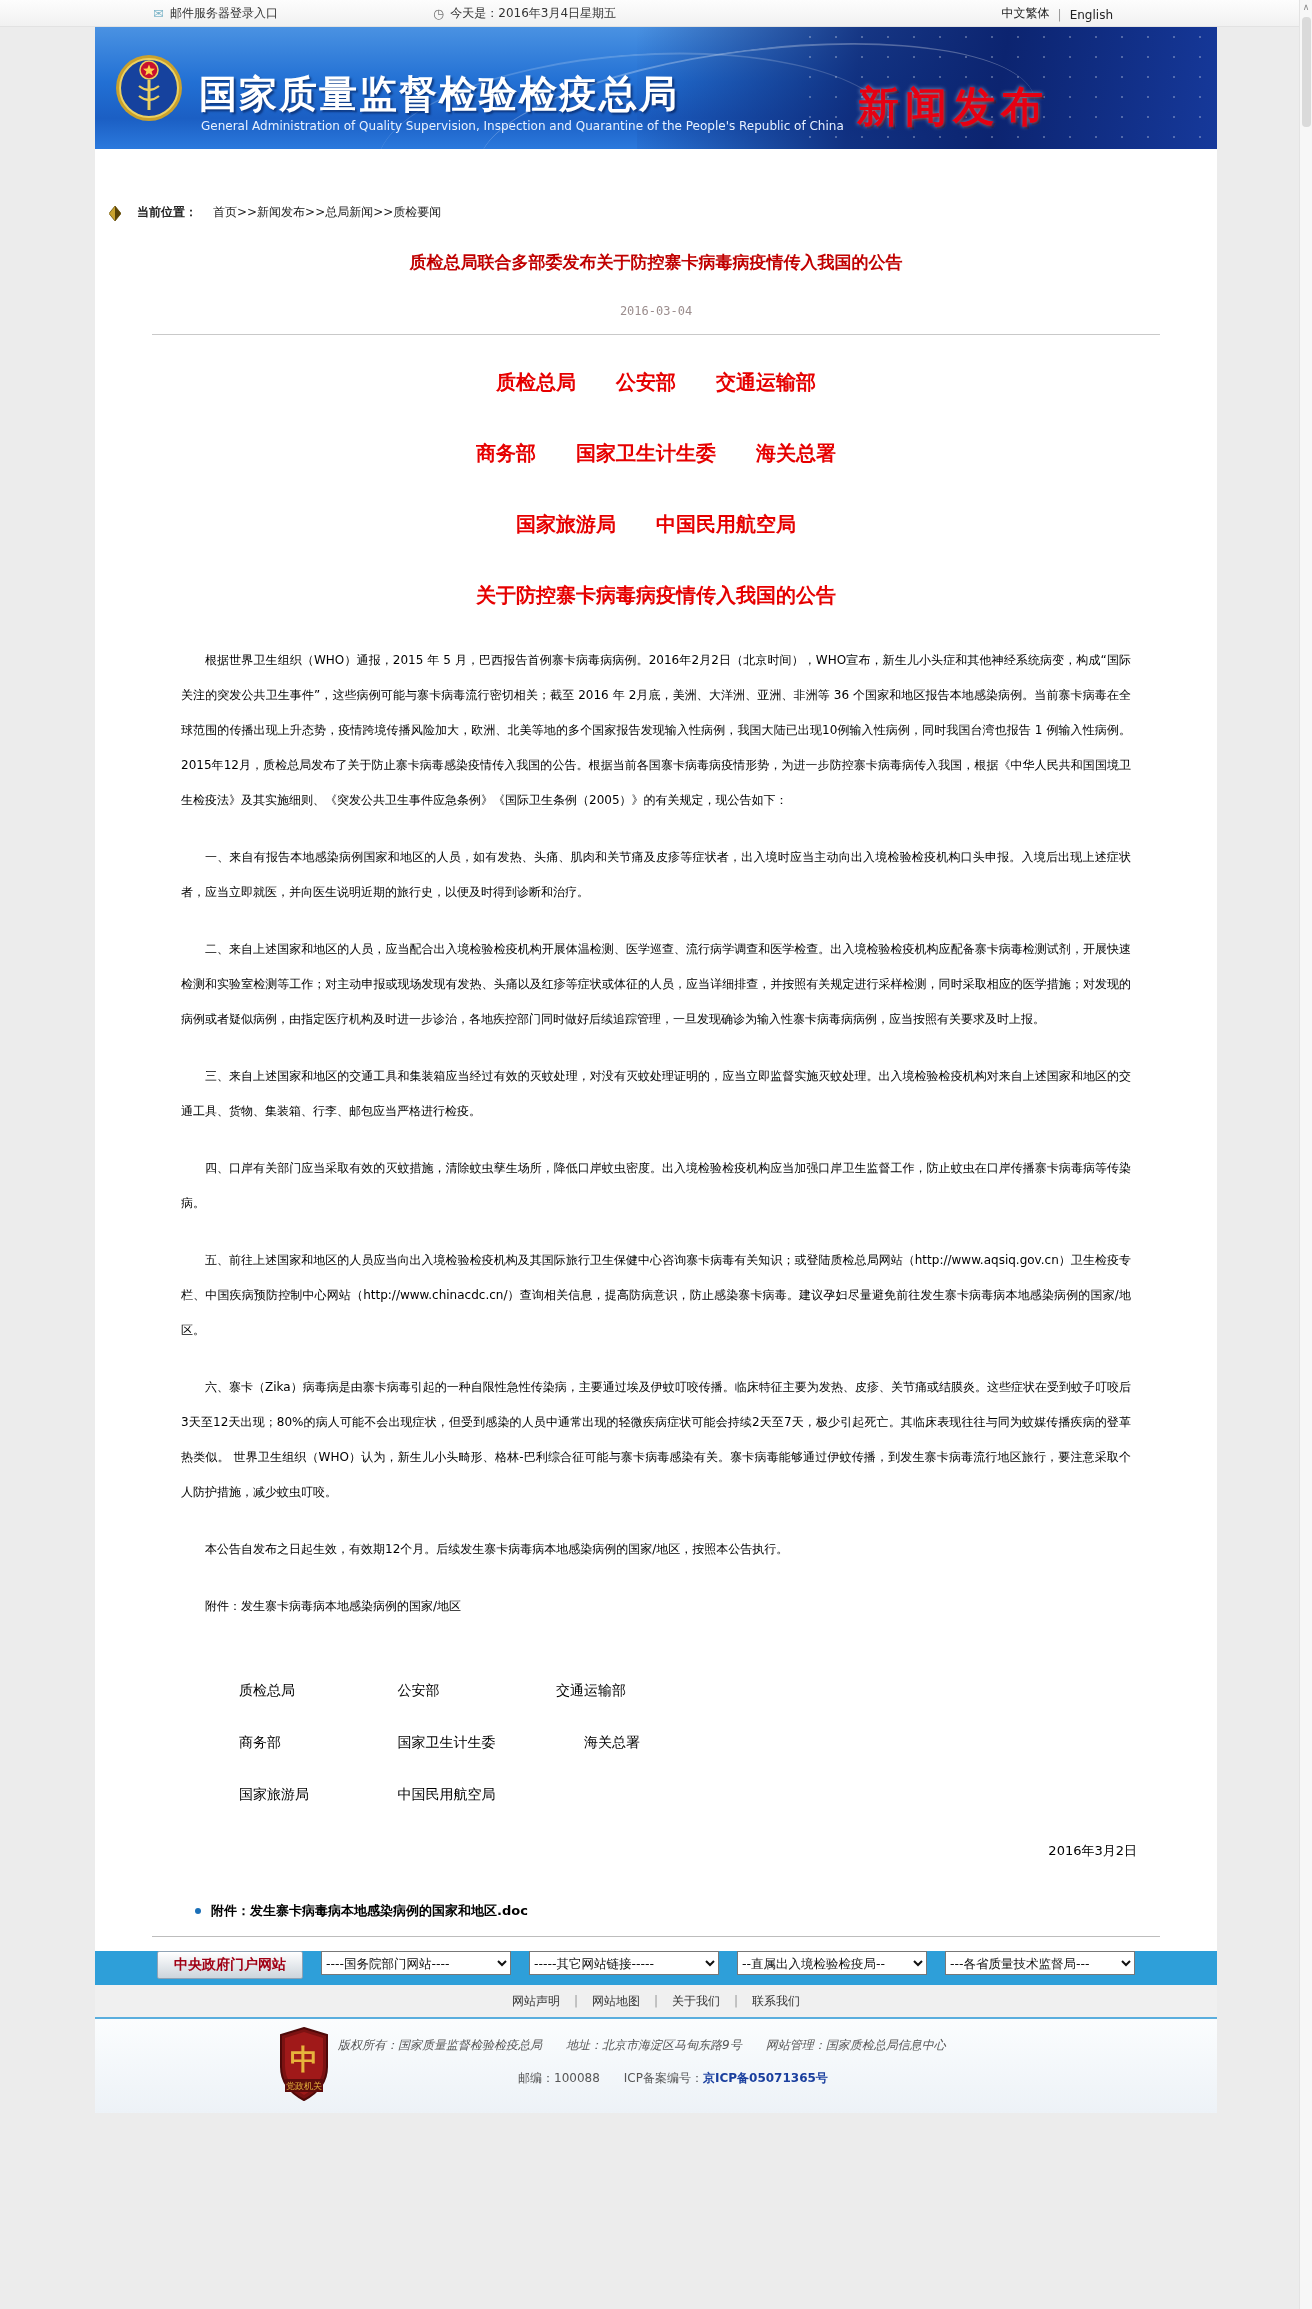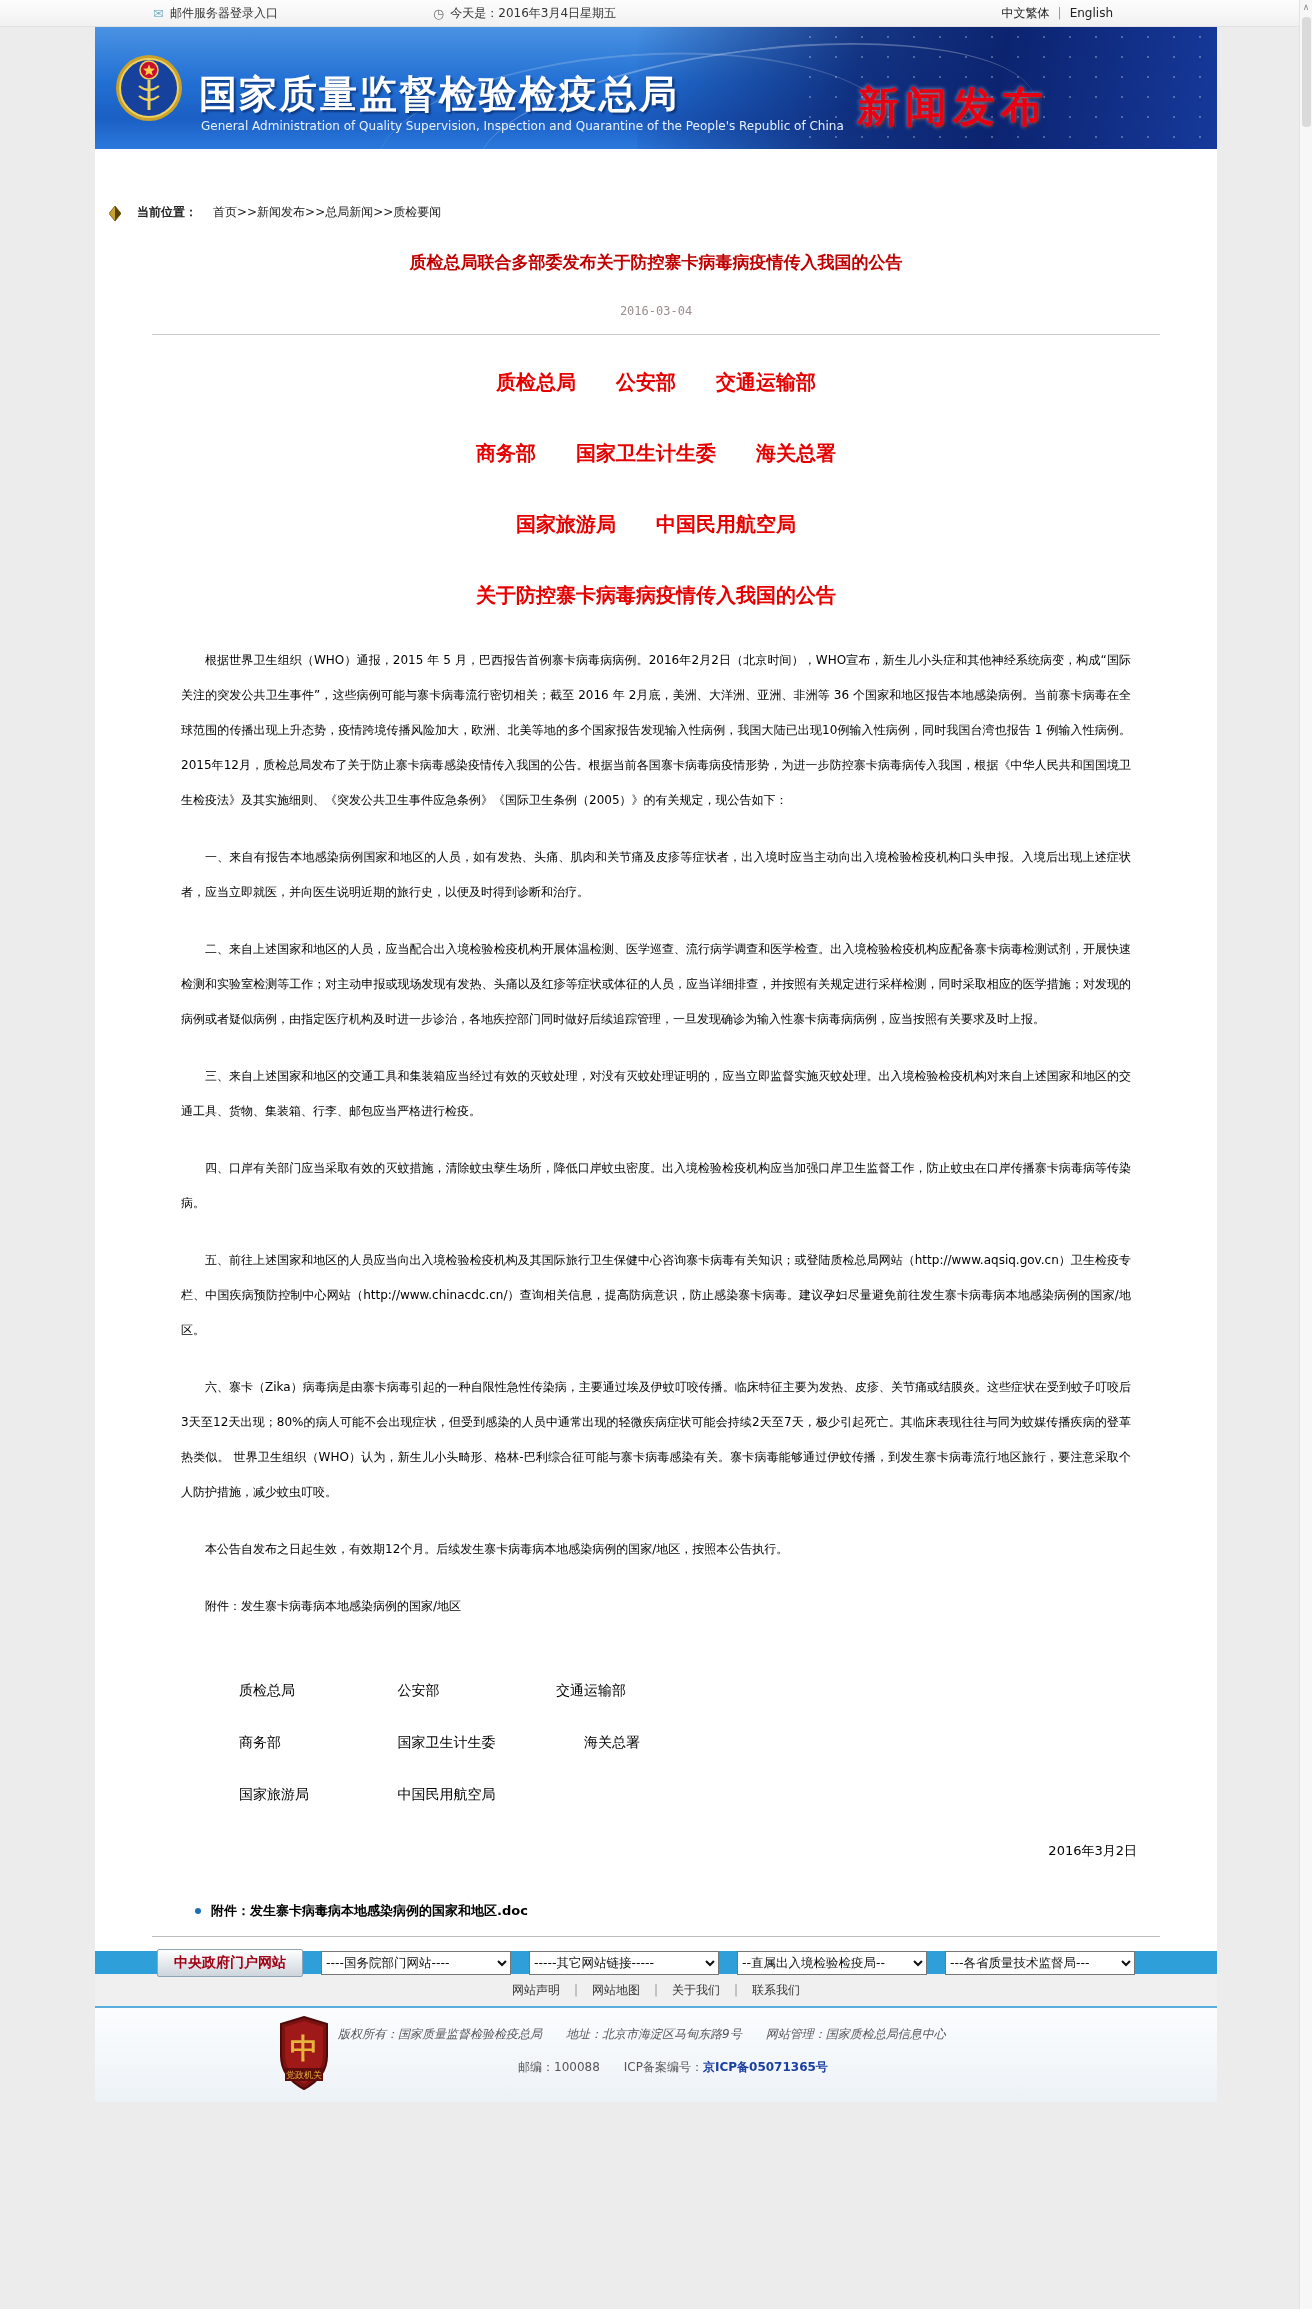--- a/index.html
+++ b/index.html
@@ -17,21 +17,21 @@
     height:27px;
     background:linear-gradient(#fdfdfd,#f1f1f1);
     border-bottom:1px solid #e2e2e2;
     font-size:12px; color:#333;
   }
   .topbar-inner { width:1122px; margin:0 auto; height:100%; position:relative; display:flex; align-items:center; }
   .tb-mail { margin-left:58px; display:flex; align-items:center; gap:6px; }
   .mail-icon { color:#7fb6c9; font-size:13px; }
   .tb-date { margin-left:155px; display:flex; align-items:center; gap:6px; }
   .clock-icon { color:#777; font-size:13px; }
-  .tb-lang { position:absolute; right:104px; display:flex; align-items:center; gap:8px; }
+  .tb-lang { position:absolute; right:104px; display:flex; align-items:flex-end; gap:8px; }
   .tb-lang a { color:#222; text-decoration:none; cursor:pointer; }
   .tb-sep { color:#999; }
 
   
   .main-col { width:1122px; margin:0 auto; background:#fff; }
 
   
   .header {
     position:relative; height:122px; overflow:hidden;
     background:linear-gradient(180deg,#4a92e2 0%, #2270d4 45%, #1b5fc4 75%, #2b79dd 100%);
@@ -88,22 +88,22 @@
   .sign-date { text-align:right; margin:38px 80px 0 15px; font-size:13px; color:#000; }
 
   .attach-row { margin:42px 0 0 100px; font-size:13px; font-weight:bold; color:#000; display:flex; align-items:center; }
   .attach-bullet { width:6px; height:6px; border-radius:50%; background:#1a6fb8; margin-right:10px; flex:0 0 auto; }
   .attach-row a { color:#000; text-decoration:none; cursor:pointer; }
   .sep-line2 { border:none; border-top:1px solid #bdbdbd; margin:16px 57px 0; }
   .content { padding-bottom:14px; }
 
   
   .linkbar {
-    height:23px; background:var(--linkbar-blue,#2e9fd9);
-    display:flex; align-items:center; gap:18px;
+    height:34px; background:var(--linkbar-blue,#2e9fd9);
+    display:flex; gap:18px;
   }
   .gov-portal-btn {
     margin-left:62px; width:146px; height:28px;
     background:linear-gradient(#ffffff,#cdd5dc);
     border:1px solid #8fa3b5; border-radius:2px;
     color:#a00014; font-weight:bold; font-size:14px;
     display:flex; align-items:center; justify-content:center;
     cursor:pointer; box-shadow:inset 0 1px 0 #fff;
   }
   .linkbar select {

